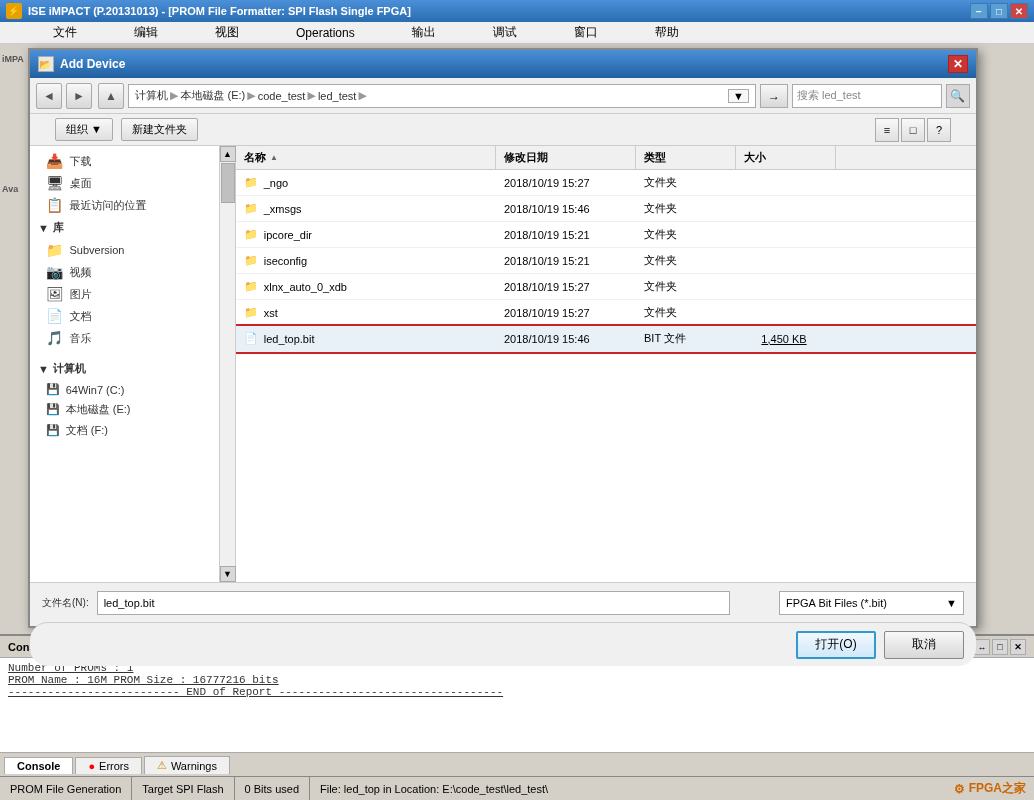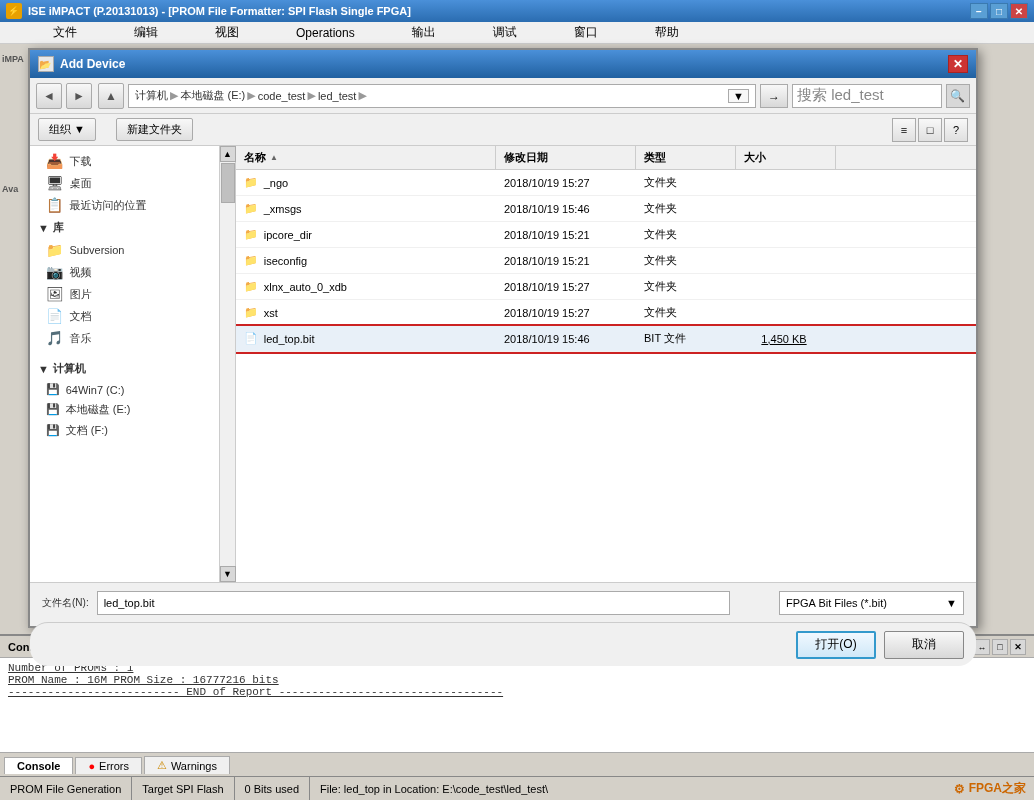--- a/index.html
+++ b/index.html
@@ -130,23 +130,23 @@
       color: #888;
     }
     #search-icon-btn { width: 24px; height: 24px; background: #d8d8d8; border: 1px solid #aaa; display: flex; align-items: center; justify-content: center; cursor: pointer; }
 
     
     #toolbar-row {
       height: 32px;
       background: #f0f0f0;
       display: flex;
       align-items: center;
-      padding: 0 8px;
+      padding: 0 25px;
       border-bottom: 1px solid #ccc;
-      gap: 20px;
+      gap: 8px;
     }
     .toolbar-btn {
       padding: 3px 10px;
       background: linear-gradient(to bottom, #f8f8f8, #e0e0e0);
       border: 1px solid #aaa;
       cursor: pointer;
       font-size: 11px;
       display: flex;
       align-items: center;
       gap: 4px;
@@ -447,21 +447,21 @@
         <span class="addr-part">本地磁盘 (E:)</span>
         <span class="addr-sep"> ▶ </span>
         <span class="addr-part">code_test</span>
         <span class="addr-sep"> ▶ </span>
         <span class="addr-part">led_test</span>
         <span class="addr-sep"> ▶ </span>
         <div style="margin-left:auto;cursor:pointer;display:flex;align-items:center;border:1px solid #aaa;padding:0 4px;background:#f8f8f8;">▼</div>
       </div>
       <div id="addr-go">→</div>
       <div id="search-box">
-        <span style="color:#888;font-size:15px;">搜索 led_test</span>
+        <span style="color:#888;font-size:11px;">搜索 led_test</span>
       </div>
       <div id="search-icon-btn">🔍</div>
     </div>
 
     <div id="toolbar-row">
       <div class="toolbar-btn">
         <span>组织 ▼</span>
       </div>
       <div class="toolbar-btn">
         <span>新建文件夹</span>

